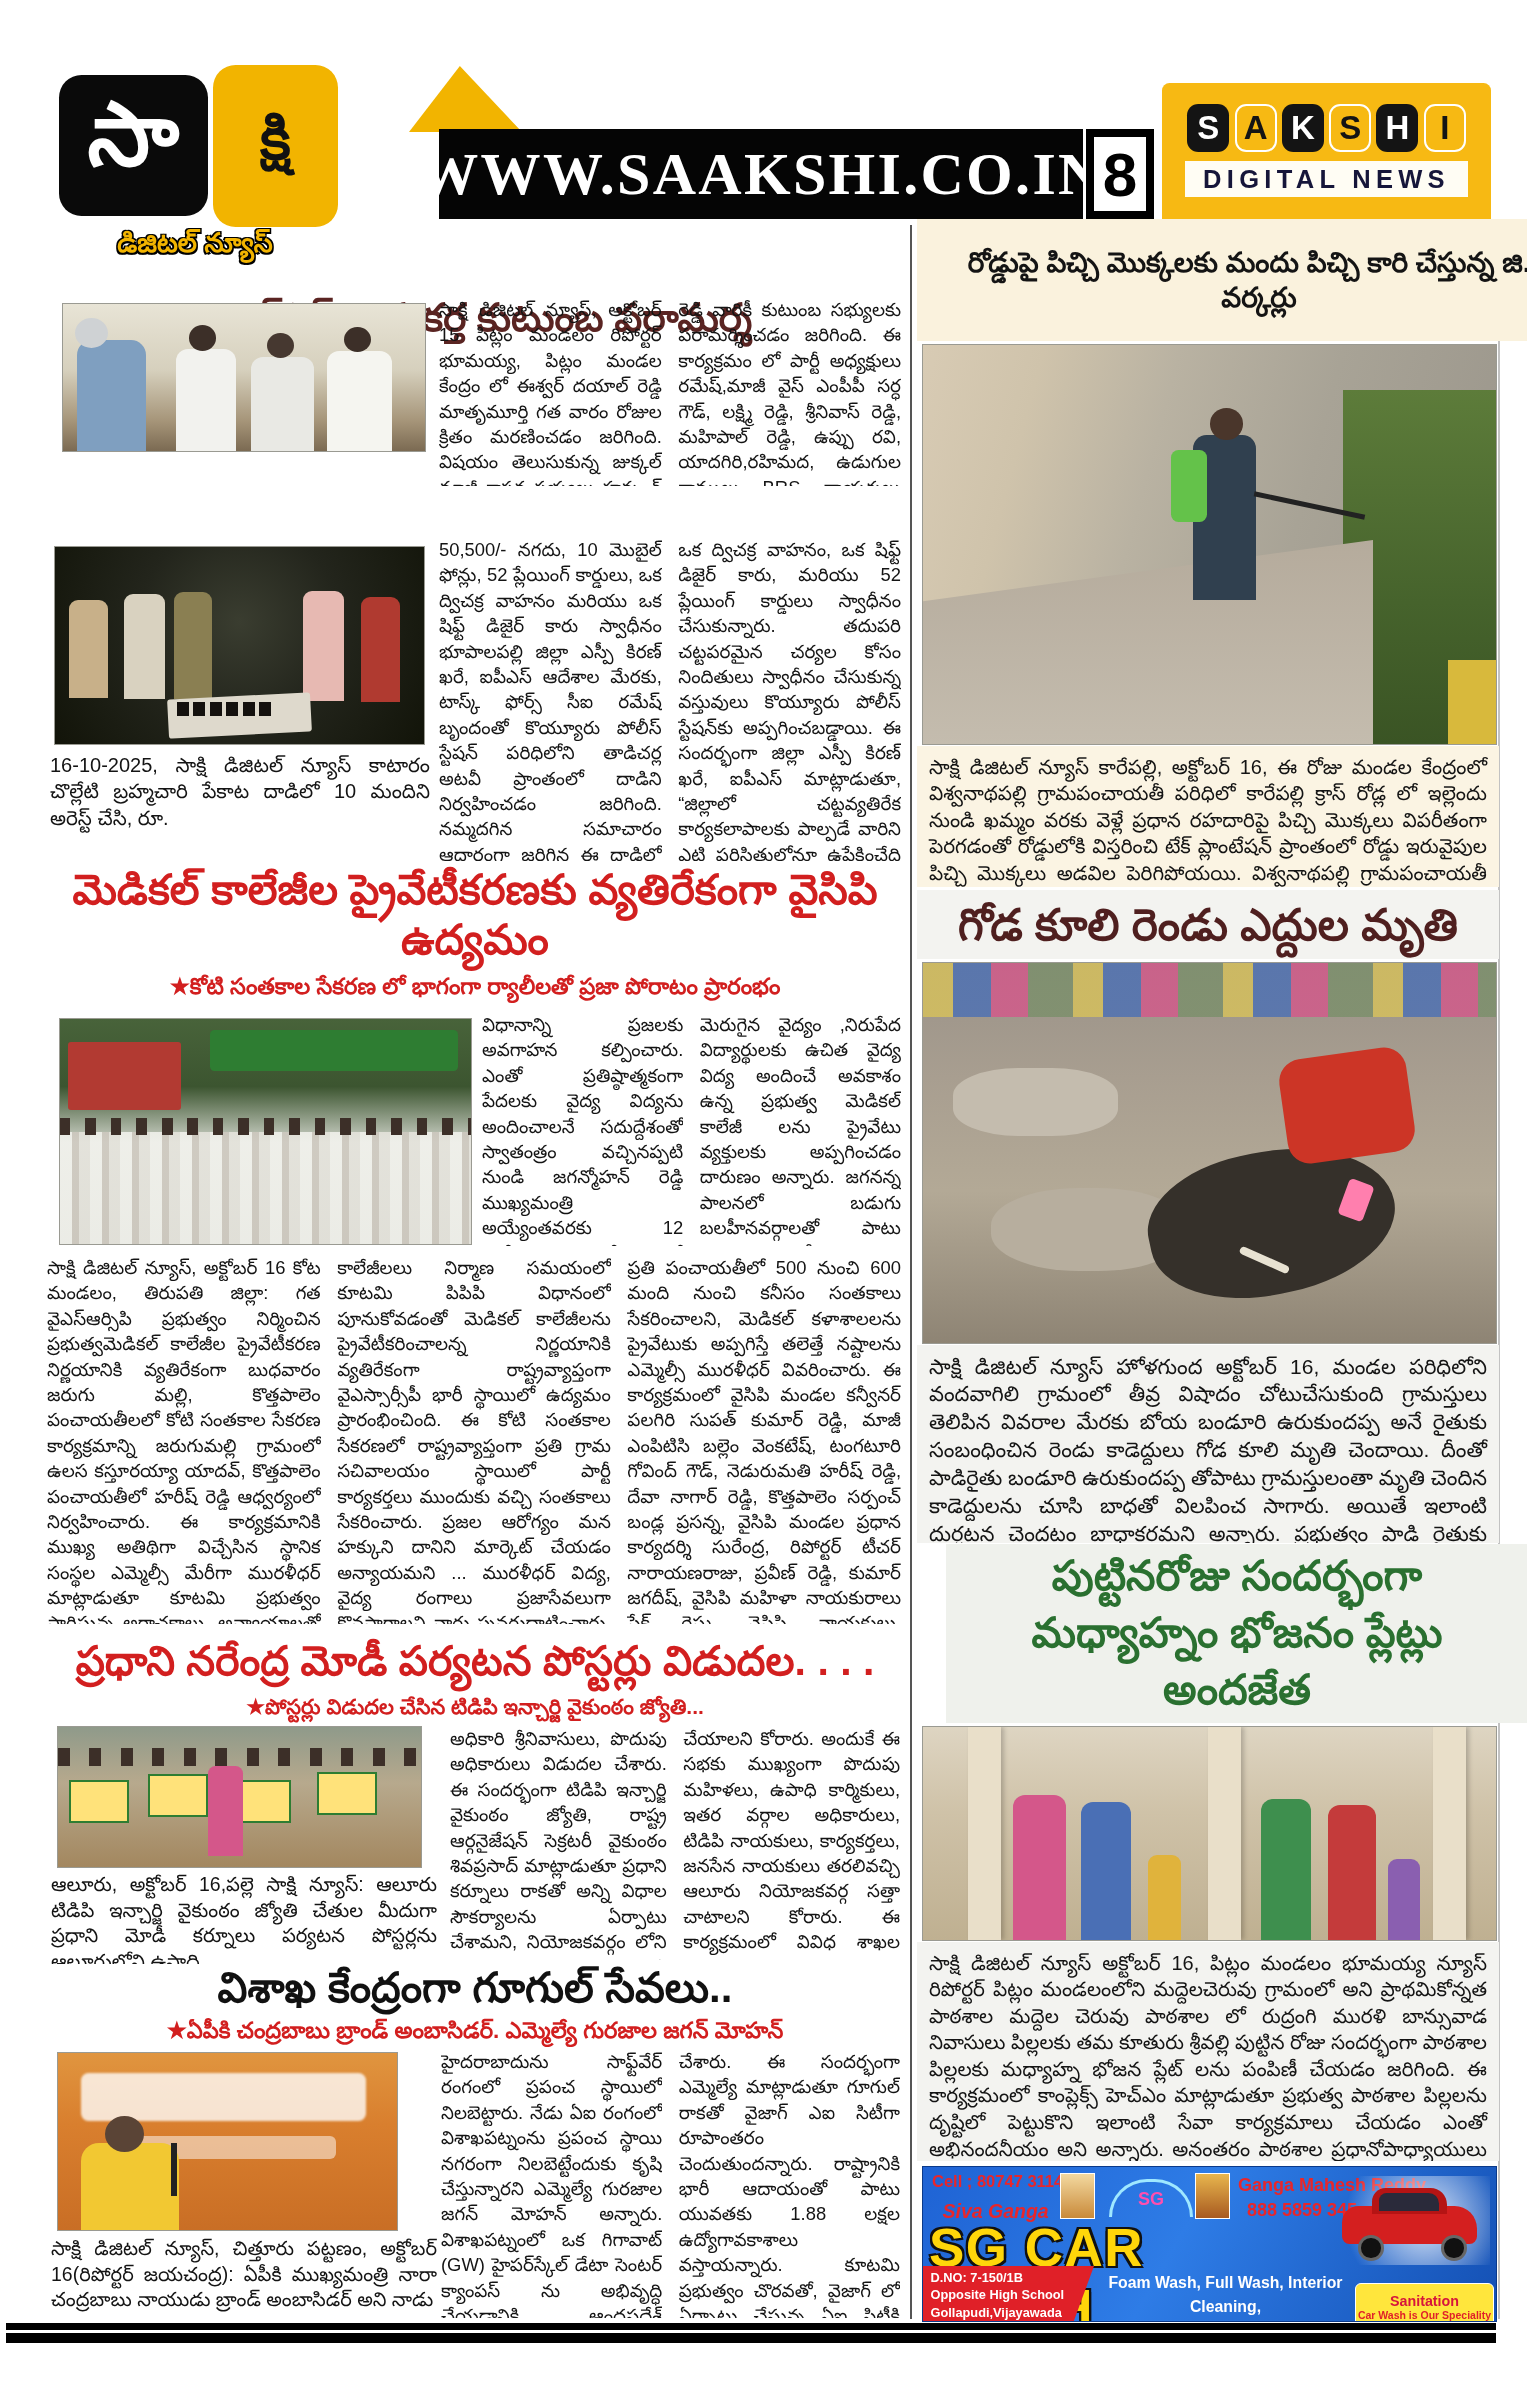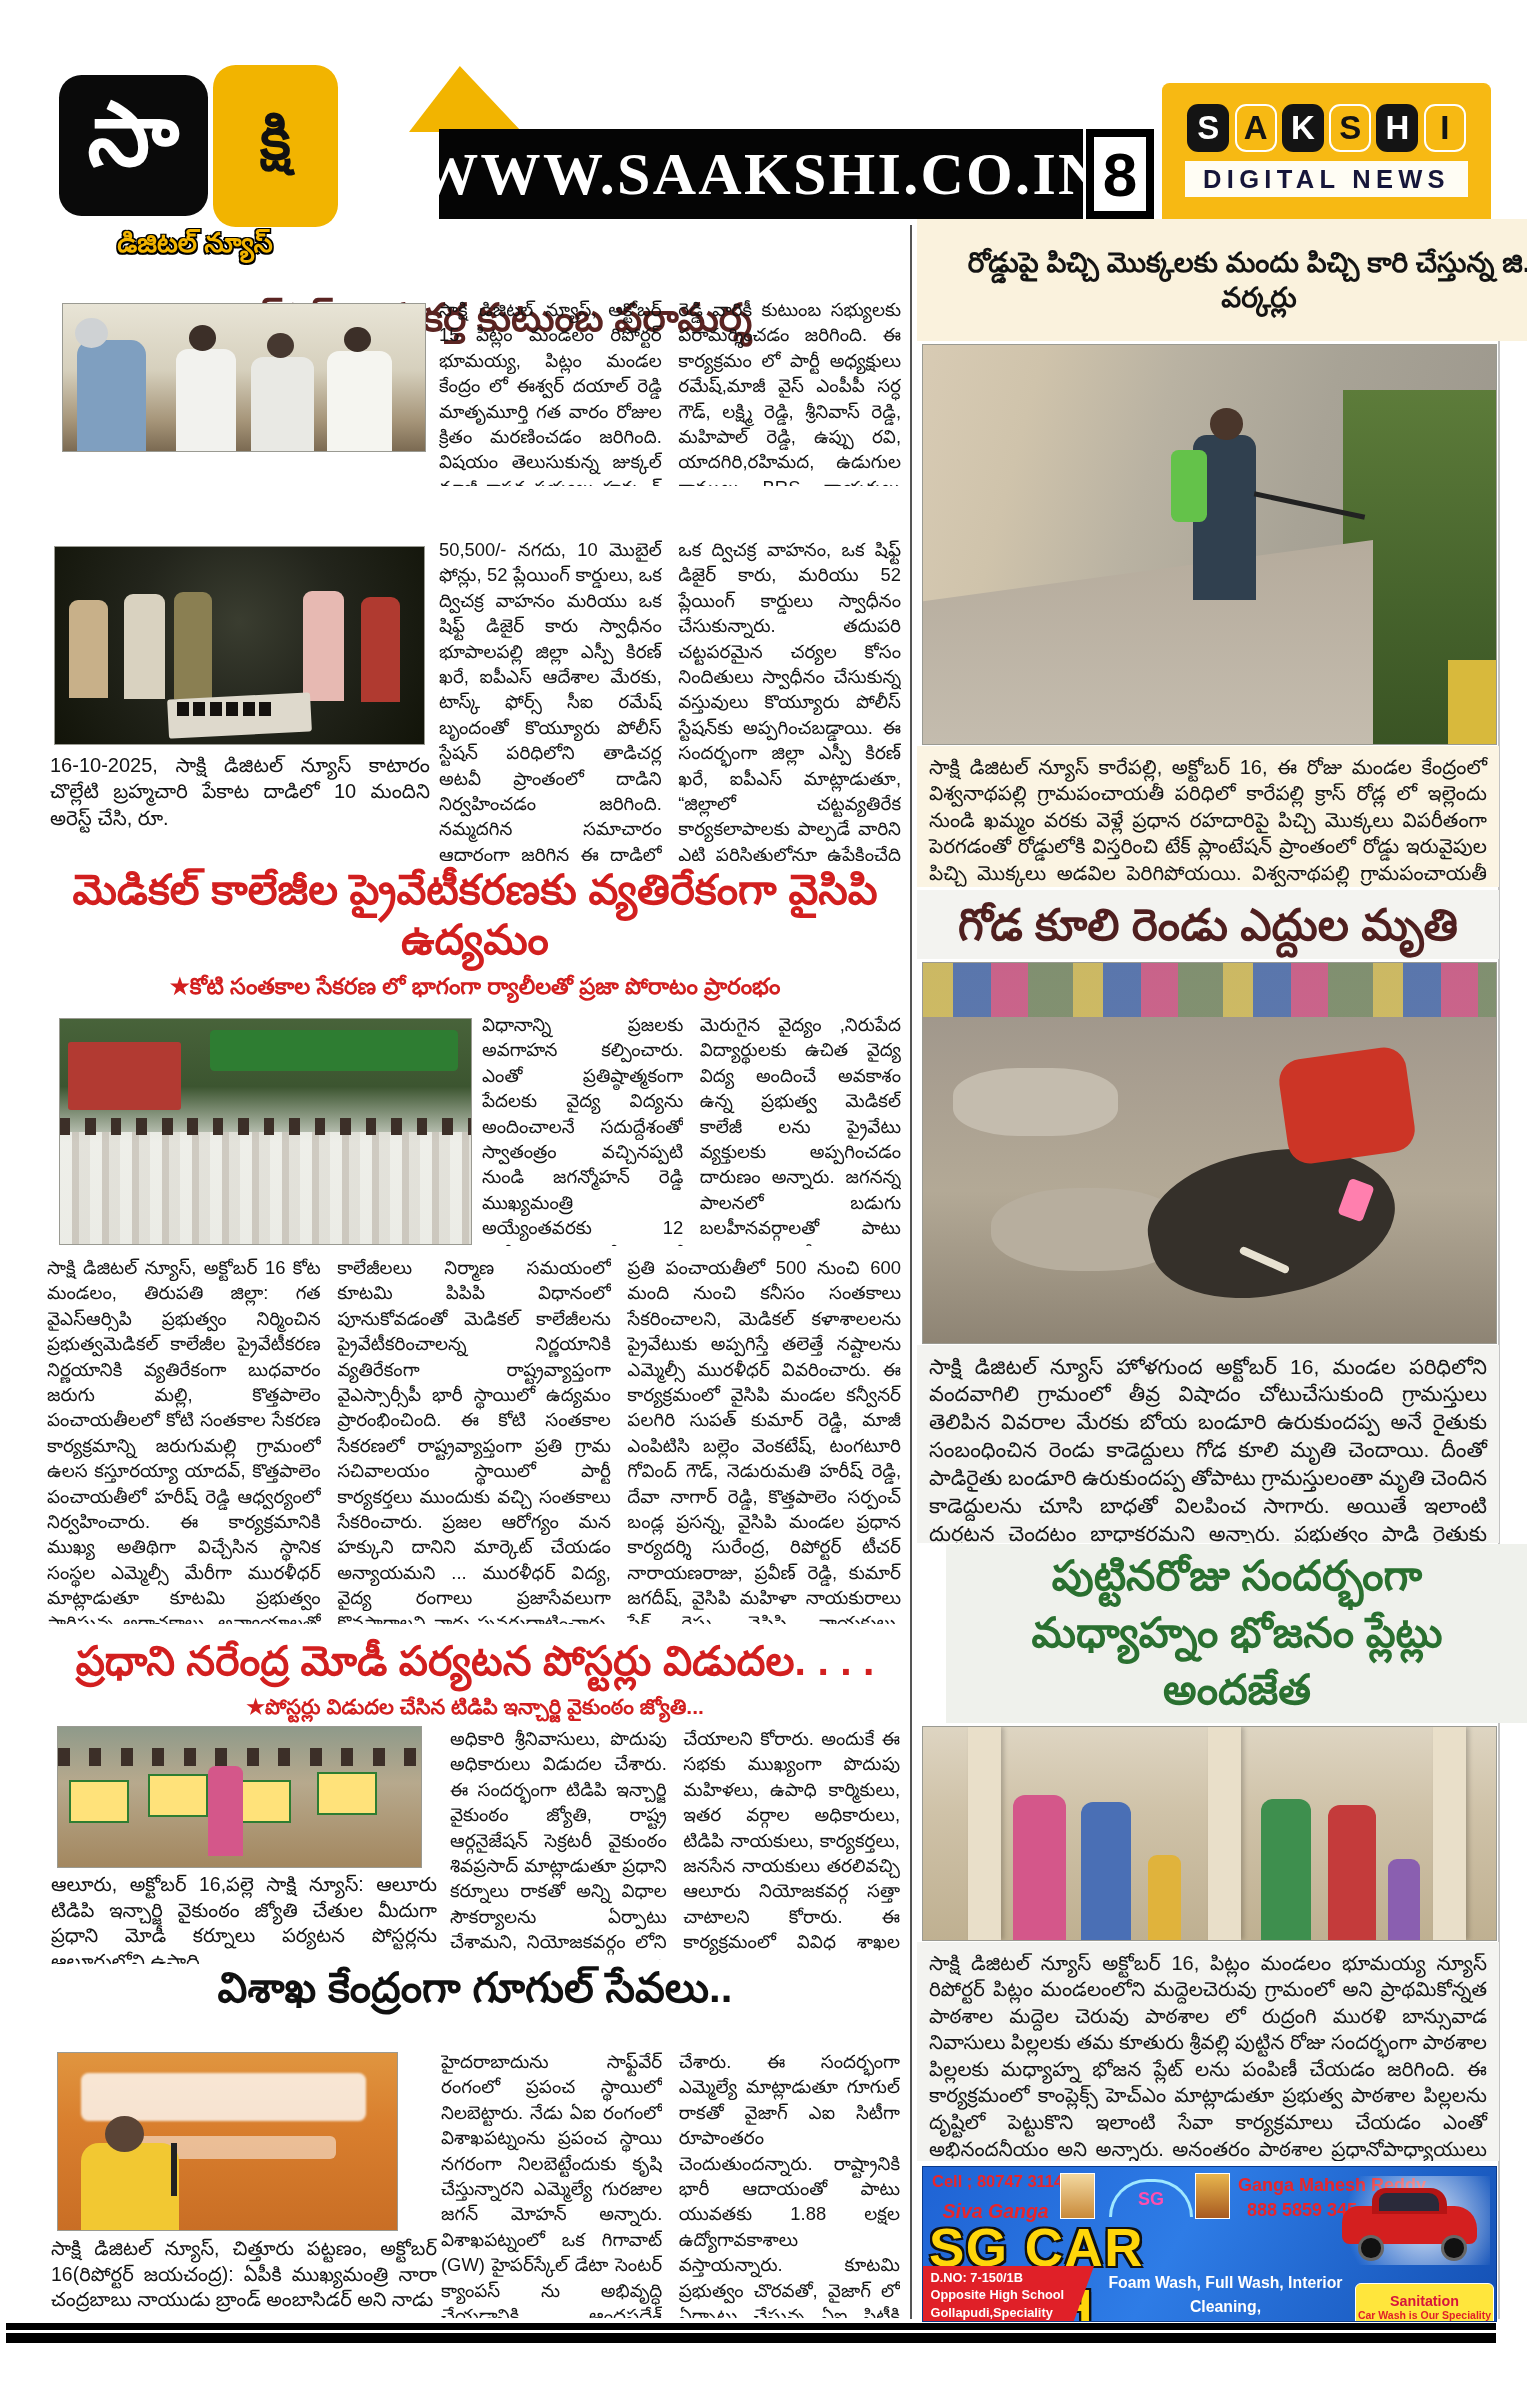--- a/index.html
+++ b/index.html
@@ -132,20 +132,21 @@
     <i class="blob" style="left:0;top:21px;width:363px;height:18px;background:repeating-linear-gradient(90deg,#3c2f28 0 12px,transparent 12px 31.5px);"></i>
     <i class="blob" style="left:150px;top:39px;width:35px;height:90px;background:#d4578a;border-radius:7.5px 7.5px 0 0;"></i>
   </div>
   <div class="abs caption" style="left:51px;top:1872px;width:386px;height:92px;font-size:19.5px;">ఆలూరు, అక్టోబర్ 16,పల్లె సాక్షి న్యూస్: ఆలూరు టిడిపి ఇన్చార్జి వైకుంఠం జ్యోతి చేతుల మీదుగా ప్రధాని మోడీ కర్నూలు పర్యటన పోస్టర్లను ఆలూరులోని ఉపాధి</div>
   <div class="abs body-cols" style="left:450px;top:1726px;width:450px;height:234px;">
     <div class="bcol">అధికారి శ్రీనివాసులు, పొదుపు అధికారులు విడుదల చేశారు. ఈ సందర్భంగా టిడిపి ఇన్చార్జి వైకుంఠం జ్యోతి, రాష్ట్ర ఆర్గనైజేషన్ సెక్రటరీ వైకుంఠం శివప్రసాద్ మాట్లాడుతూ ప్రధాని కర్నూలు రాకతో అన్ని విధాల సౌకర్యాలను ఏర్పాటు చేశామని, నియోజకవర్గం లోని అన్ని మండలాల నుండి కార్యకర్తలు ప్రజలు అశేషంగా తరలివ చ్చి వేడుకను విజయవంత</div>
     <div class="bcol">చేయాలని కోరారు. అందుకే ఈ సభకు ముఖ్యంగా పొదుపు మహిళలు, ఉపాధి కార్మికులు, ఇతర వర్గాల అధికారులు, టిడిపి నాయకులు, కార్యకర్తలు, జనసేన నాయకులు తరలివచ్చి ఆలూరు నియోజకవర్గ సత్తా చాటాలని కోరారు. ఈ కార్యక్రమంలో వివిధ శాఖల అధికారులు, కార్యకర్తలు, మహిళా నాయకురాలు షేక్ రెష్మ ,వైసిపి నాయకులు, కార్యకర్తలు పాల్గొన్నారు.</div>
   </div>
 
   <div class="abs headline" style="left:47px;top:1963px;width:856px;font-size:42px;color:#111;">విశాఖ కేంద్రంగా గూగుల్ సేవలు..</div>
+  <div class="abs subhead" style="left:47px;top:2017px;width:856px;font-size:22.5px;color:#d21f1f;">★ఏపీకి చంద్రబాబు బ్రాండ్ అంబాసిడర్. ఎమ్మెల్యే గురజాల జగన్ మోహన్</div>
   <div class="photo" style="left:57px;top:2052px;width:339px;height:177px;background:linear-gradient(180deg,#e0953f 0%,#d97f2e 40%,#c96e25 100%);">
     <i class="blob" style="left:22.5px;top:19.5px;width:285px;height:48px;background:rgba(255,255,255,.78);border-radius:7.5px;filter:blur(0.8px);"></i>
     <i class="blob" style="left:53px;top:83px;width:225px;height:22.5px;background:rgba(255,255,255,.5);border-radius:6px;"></i>
     <i class="blob" style="left:22.5px;top:90px;width:98px;height:87px;background:#f2c832;border-radius:18px 18px 0 0;"></i>
     <i class="blob" style="left:47px;top:63px;width:39px;height:36px;background:#5a4436;border-radius:50%;"></i>
     <i class="blob" style="left:113px;top:90px;width:6px;height:53px;background:#222;"></i>
   </div>
   <div class="abs caption" style="left:51px;top:2236px;width:386px;height:84px;font-size:19.5px;">సాక్షి డిజిటల్ న్యూస్, చిత్తూరు పట్టణం, అక్టోబర్ 16(రిపోర్టర్ జయచంద్ర): ఏపీకి ముఖ్యమంత్రి నారా చంద్రబాబు నాయుడు బ్రాండ్ అంబాసిడర్ అని నాడు</div>
   <div class="abs body-cols" style="left:441px;top:2049px;width:459px;height:269px;">
     <div class="bcol">హైదరాబాదును సాఫ్ట్‌వేర్ రంగంలో ప్రపంచ స్థాయిలో నిలబెట్టారు. నేడు ఏఐ రంగంలో విశాఖపట్నంను ప్రపంచ స్థాయి నగరంగా నిలబెట్టేందుకు కృషి చేస్తున్నారని ఎమ్మెల్యే గురజాల జగన్ మోహన్ అన్నారు. విశాఖపట్నంలో ఒక గిగావాట్ (GW) హైపర్‌స్కేల్ డేటా సెంటర్ క్యాంపస్ ను అభివృద్ధి చేయడానికి ఆంధ్రప్రదేశ్ ప్రభుత్వం గూగుల్ సంస్థతో అవగాహన ఒప్పందం కుదుర్చుకోవడంపై బుధవారం ఒక ప్రకటనలో హర్షం వ్యక్తం</div>
@@ -211,21 +212,21 @@
       <i class="blob" style="left:13.5px;top:30px;width:135px;height:38px;background:#d41f1f;border-radius:16.5px 22.5px 7.5px 7.5px;"></i>
       <i class="blob" style="left:44px;top:12px;width:75px;height:25.5px;background:#b51414;border-radius:13.5px 16.5px 0 0;"></i>
       <i class="blob" style="left:51px;top:16.5px;width:60px;height:18px;background:#2a2a3a;border-radius:7.5px 10.5px 0 0;"></i>
       <i class="blob" style="left:30px;top:59px;width:25.5px;height:25.5px;background:#111;border-radius:50%;border:3px solid #666;box-sizing:border-box;"></i>
       <i class="blob" style="left:113px;top:59px;width:25.5px;height:25.5px;background:#111;border-radius:50%;border:3px solid #666;box-sizing:border-box;"></i>
     </div>
     <div class="abs" style="left:0;top:99px;width:171px;height:56px;background:#e02028;clip-path:polygon(0 0,100% 0,88% 100%,0 100%);
                 color:#fff;font-weight:bold;font-size:12.8px;line-height:1.35;padding:3px 7.5px;box-sizing:border-box;">
       <div>D.NO: 7-150/1B</div>
       <div>Opposite High School</div>
-      <div>Gollapudi,Speciality</div>
+      <div>Gollapudi,Vijayawada</div>
     </div>
     <div class="abs" style="left:177px;top:104px;width:251px;text-align:center;color:#fff;font-weight:bold;font-size:15.8px;line-height:1.5;">
       <div>Foam Wash, Full Wash, Interior Cleaning,</div>
       <div>Engine Cleaning, Underbody Anti Rust Coating</div>
     </div>
     <div class="abs" style="left:432px;top:116px;width:137px;height:45px;background:#ffe63c;border:1.5px solid #fff;border-radius:6px;
                 display:flex;flex-direction:column;align-items:center;justify-content:center;">
       <div style="color:#d6153c;font-weight:bold;font-size:14.3px;">Sanitation</div>
       <div style="color:#e0202a;font-weight:bold;font-size:10.5px;">Car Wash is Our Speciality</div>
     </div>

